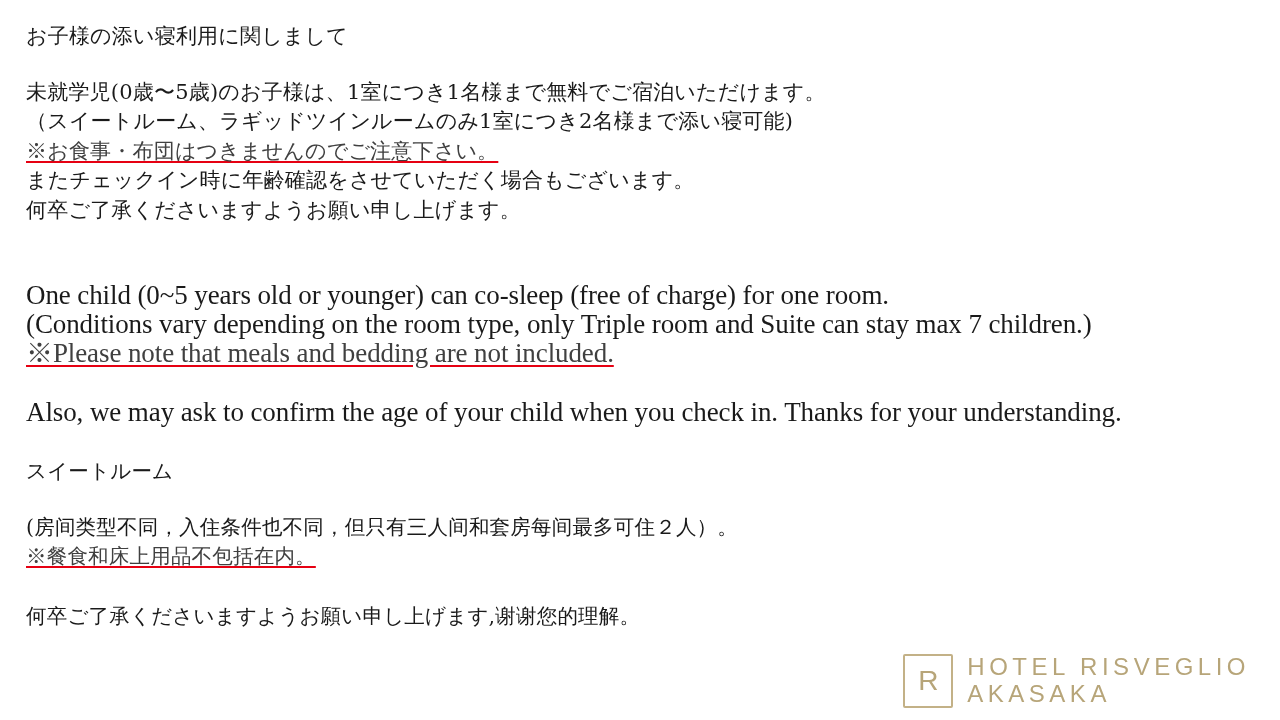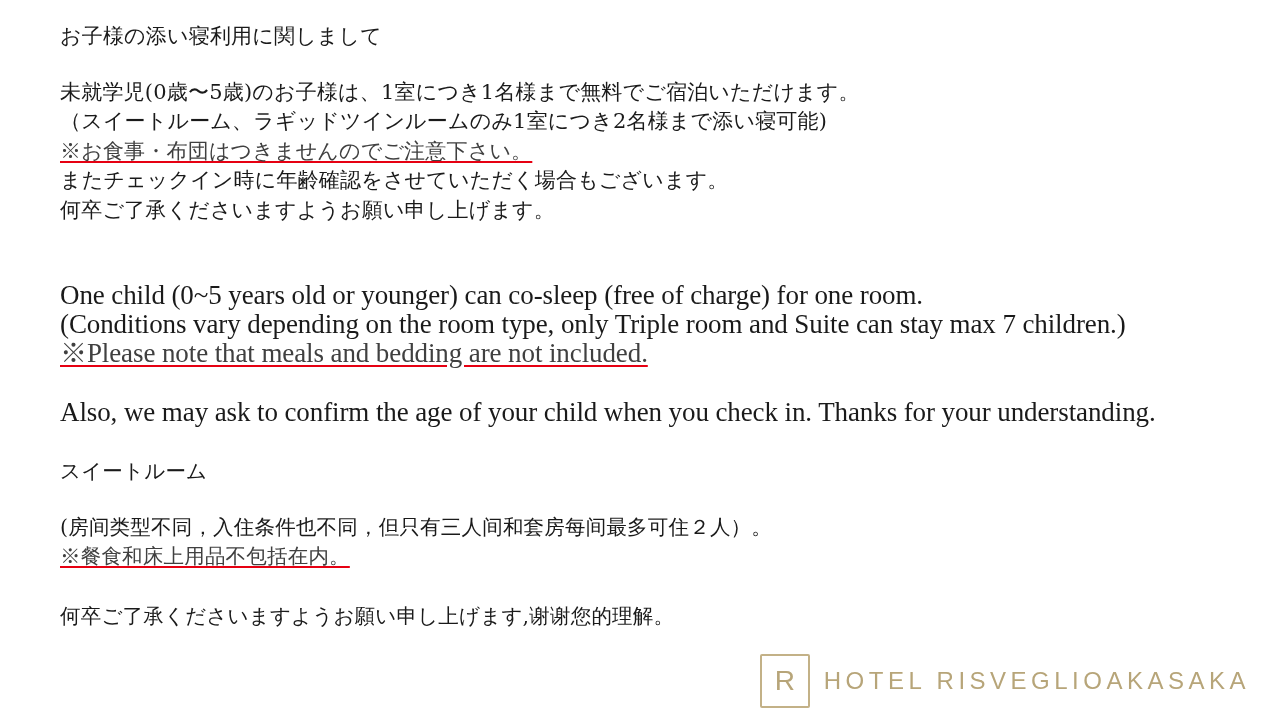--- a/index.html
+++ b/index.html
@@ -16,21 +16,21 @@
     position: relative;
   }
 
   .page {
     position: absolute;
     top: 0;
     left: 0;
     width: 1280px;
     height: 720px;
     box-sizing: border-box;
-    padding: 22px 38px 0 60px;
+    padding: 22px 38px 0 26px;
   }
 
   .block {
     margin: 0;
   }
 
   .line {
     font-size: 21px;
     line-height: 29px;
     white-space: pre;
@@ -103,20 +103,21 @@
     align-items: center;
     justify-content: center;
     font-family: "Liberation Sans", sans-serif;
     font-size: 28px;
     color: #b7a579;
     letter-spacing: 0;
     line-height: 1;
   }
   .logo-text {
     display: flex;
+    flex-direction: column;
     line-height: 1.12;
     font-family: "Liberation Sans", sans-serif;
     color: #b7a579;
   }
   .logo-text .l1 {
     font-size: 24px;
     letter-spacing: 4.5px;
   }
   .logo-text .l2 {
     font-size: 24px;

